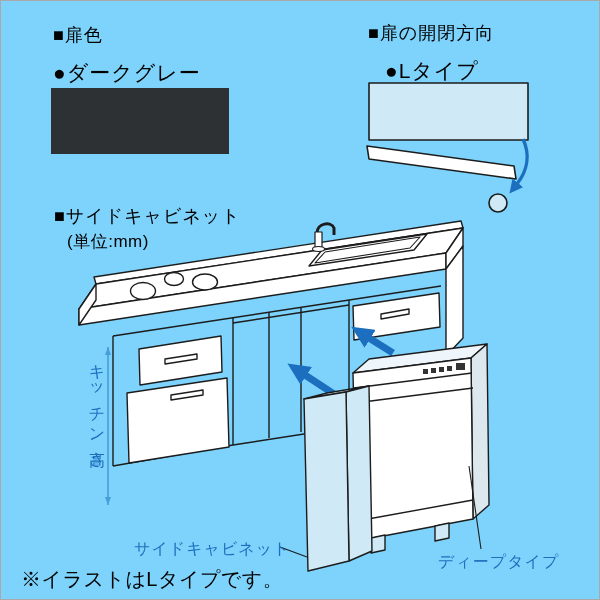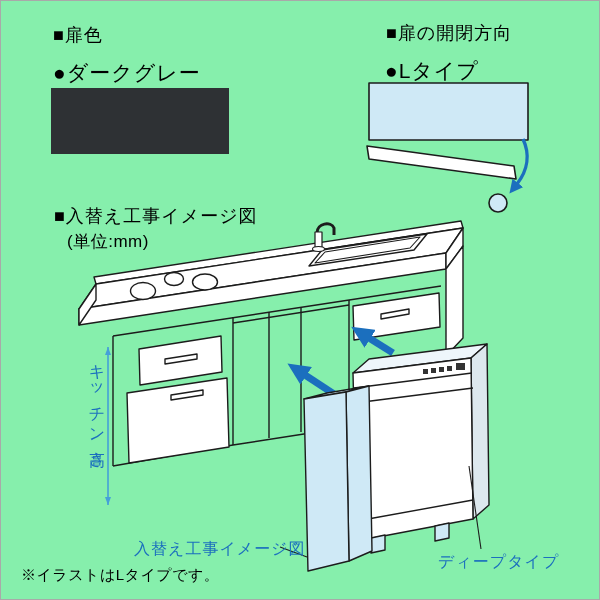--- a/index.html
+++ b/index.html
@@ -1,42 +1,42 @@
 <!DOCTYPE html>
 <html><head>
 <meta charset="utf-8">
 <style>
   * { margin:0; padding:0; box-sizing:border-box; }
   body { background:#fff; font-family:"Liberation Sans", sans-serif; }
   .page {
     position:relative; width:600px; height:600px;
-    background:#86efac; border:1px solid #a9a9a9; overflow:hidden;
+    background:#7dd3fc; border:1px solid #a9a9a9; overflow:hidden;
     font-family:"Liberation Sans", sans-serif; color:#000;
   }
   .abs { position:absolute; }
   .heading { font-size:18px; font-weight:500; letter-spacing:1px; color:#000; }
   .bullet  { font-size:21px; font-weight:400; letter-spacing:1px; color:#000; }
   .swatch  { left:50px; top:87px; width:178px; height:66px; background:#2e3134; }
   #door-color-heading { left:52px;  top:22px; }
   #door-color-value   { left:52px;  top:58px; }
-  #door-dir-heading   { left:385px; top:20px; }
+  #door-dir-heading   { left:367px; top:20px; }
   #door-dir-value     { left:384px; top:56px; }
   #door-fig           { left:355px; top:78px; }
   #diagram-heading    { left:53px;  top:203px; }
   #unit-note          { left:66px;  top:229px; font-size:17px; letter-spacing:0.5px; }
   #kitchen-fig        { left:30px;  top:215px; }
   .blue-label { color:#1b6fbe; font-size:16px; font-weight:500; letter-spacing:1px; }
   #kitchen-height-label {
     left:85px; top:352px; height:162px;
     writing-mode:vertical-rl; text-orientation:upright;
     letter-spacing:3px;
   }
   #side-cabinet-label { left:133px; top:538px; }
   #deep-type-label    { left:437px; top:551px; }
-  #footnote { left:20px; top:565px; font-size:15px; letter-spacing:0.5px; }
+  #footnote { left:20px; top:565px; font-size:20px; letter-spacing:0.5px; }
 </style>
 </head>
 <body>
 
 <div class="page">
 
   <div class="abs heading" id="door-color-heading">■扉色</div>
   <div class="abs bullet" id="door-color-value">●ダークグレー</div>
   <div class="abs swatch"></div>
 
@@ -50,21 +50,21 @@
       </marker>
     </defs>
     <g stroke="#1c1c1c" stroke-width="1.6" stroke-linejoin="round">
       <rect x="13" y="4" width="159" height="57" fill="#cfe9f6"></rect>
       <path d="M11,67 L158,87 L160,100 L13,80 Z" fill="#ffffff"></path>
       <circle cx="142" cy="124" r="9" fill="#cfe9f6"></circle>
     </g>
     <path d="M167,60 C174,75 172,91 161,105" fill="none" stroke="#1b6fbe" stroke-width="3.4" marker-end="url(#mOpen)"></path>
   </svg>
 
-  <div class="abs heading" id="diagram-heading">■入替え工事イメージ図</div>
+  <div class="abs heading" id="diagram-heading">■サイドキャビネット</div>
   <div class="abs" id="unit-note">(単位:mm)</div>
 
   <svg class="abs" id="kitchen-fig" width="550" height="370" viewBox="0 0 550 370">
     <defs>
       <marker id="mArr" markerWidth="3.4" markerHeight="3" refX="0.2" refY="1.5" orient="auto">
         <path d="M0,0 L3.2,1.5 L0,3 Z" fill="#1b6fbe"></path>
       </marker>
       <marker id="mDimE" markerUnits="userSpaceOnUse" markerWidth="9" markerHeight="7" refX="8.5" refY="3.5" orient="auto">
         <path d="M0.5,0.5 L8.5,3.5 L0.5,6.5 Z" fill="#45a0d8"></path>
       </marker>
@@ -143,18 +143,18 @@
       <path d="M273,183 L315,176 L318,345 L277,355 Z"></path>
     </g>
 
     <g stroke="#1c1c1c" stroke-width="1.1">
       <line x1="249" y1="331" x2="276" y2="341"></line>
       <line x1="438" y1="250" x2="450" y2="333"></line>
     </g>
   </svg>
 
   <div class="abs blue-label" id="kitchen-height-label">キッチン高さ</div>
-  <div class="abs blue-label" id="side-cabinet-label">入替え工事イメージ図</div>
+  <div class="abs blue-label" id="side-cabinet-label">サイドキャビネット</div>
   <div class="abs blue-label" id="deep-type-label">ディープタイプ</div>
 
   <div class="abs" id="footnote">※イラストはLタイプです。</div>
 
 </div>
 
 </body></html>

